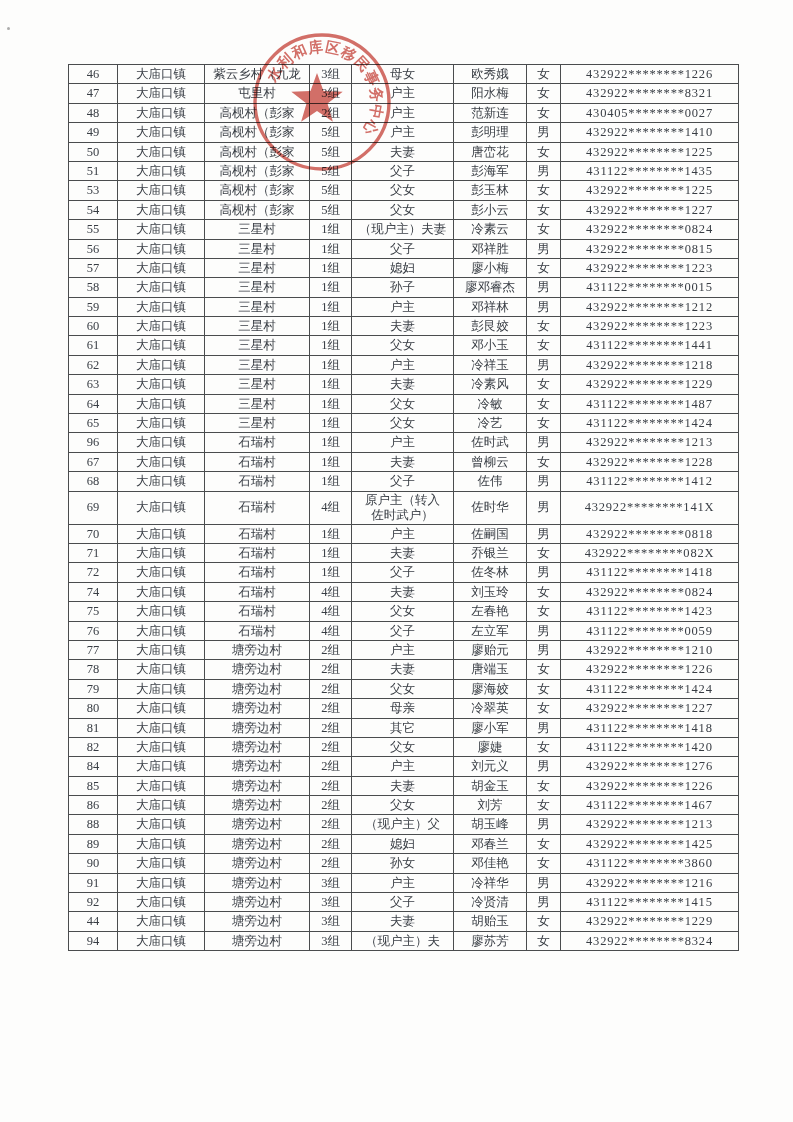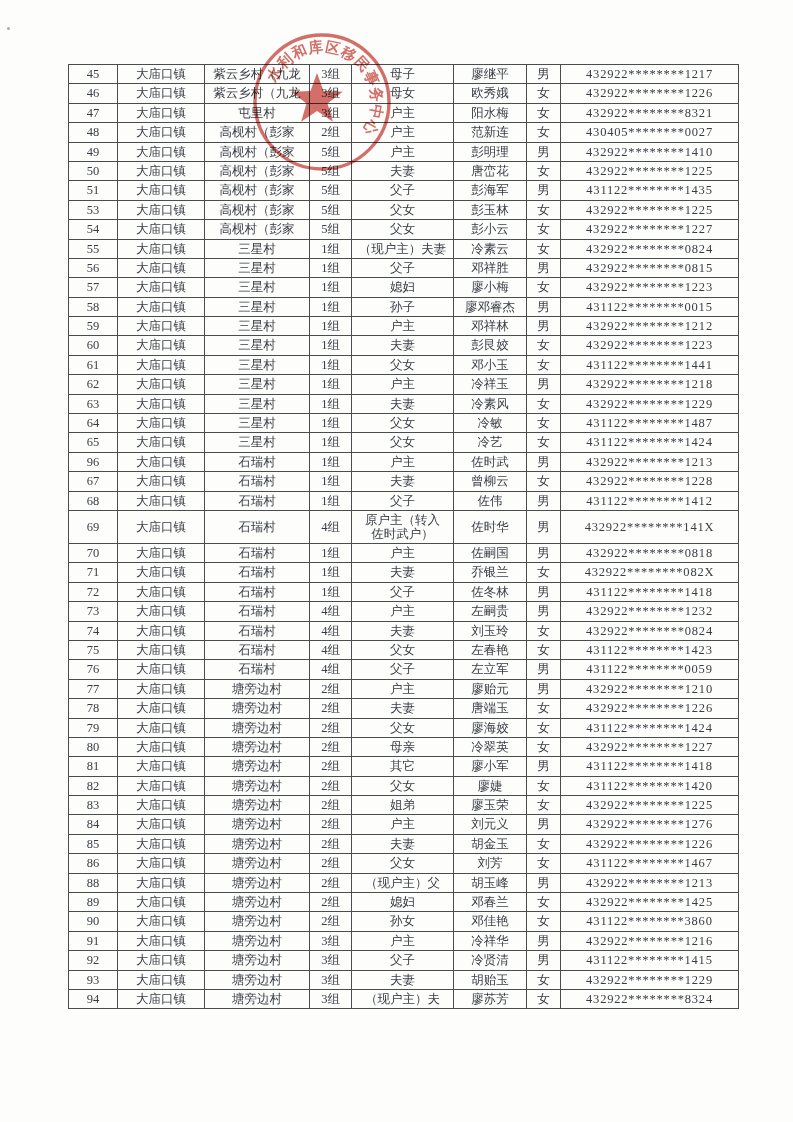--- a/index.html
+++ b/index.html
@@ -59,30 +59,20 @@
         <col style="width:87px">
         <col style="width:105px">
       <col style="width:42px">
         <col style="width:102px">
         <col style="width:73px">
       <col style="width:34px">
         <col style="width:178px">
     </colgroup>
     <tbody id="rows">
         <tr>
-          <td class="col-seq">45</td>
-          <td class="col-town">大庙口镇</td>
-          <td class="col-village">紫云乡村（九龙</td>
-          <td class="col-group">3组</td>
-          <td class="col-relation">母子</td>
-          <td class="col-name">廖继平</td>
-          <td class="col-gender">男</td>
-          <td class="col-id_number">432922********1217</td>
-        </tr>
-        <tr>
           <td class="col-seq">46</td>
           <td class="col-town">大庙口镇</td>
           <td class="col-village">紫云乡村（九龙</td>
           <td class="col-group">3组</td>
           <td class="col-relation">母女</td>
           <td class="col-name">欧秀娥</td>
           <td class="col-gender">女</td>
           <td class="col-id_number">432922********1226</td>
         </tr>
         <tr>
@@ -329,30 +319,20 @@
           <td class="col-seq">72</td>
           <td class="col-town">大庙口镇</td>
           <td class="col-village">石瑞村</td>
           <td class="col-group">1组</td>
           <td class="col-relation">父子</td>
           <td class="col-name">佐冬林</td>
           <td class="col-gender">男</td>
           <td class="col-id_number">431122********1418</td>
         </tr>
         <tr>
-          <td class="col-seq">73</td>
-          <td class="col-town">大庙口镇</td>
-          <td class="col-village">石瑞村</td>
-          <td class="col-group">4组</td>
-          <td class="col-relation">户主</td>
-          <td class="col-name">左嗣贵</td>
-          <td class="col-gender">男</td>
-          <td class="col-id_number">432922********1232</td>
-        </tr>
-        <tr>
           <td class="col-seq">74</td>
           <td class="col-town">大庙口镇</td>
           <td class="col-village">石瑞村</td>
           <td class="col-group">4组</td>
           <td class="col-relation">夫妻</td>
           <td class="col-name">刘玉玲</td>
           <td class="col-gender">女</td>
           <td class="col-id_number">432922********0824</td>
         </tr>
         <tr>
@@ -429,30 +409,20 @@
           <td class="col-seq">82</td>
           <td class="col-town">大庙口镇</td>
           <td class="col-village">塘旁边村</td>
           <td class="col-group">2组</td>
           <td class="col-relation">父女</td>
           <td class="col-name">廖婕</td>
           <td class="col-gender">女</td>
           <td class="col-id_number">431122********1420</td>
         </tr>
         <tr>
-          <td class="col-seq">83</td>
-          <td class="col-town">大庙口镇</td>
-          <td class="col-village">塘旁边村</td>
-          <td class="col-group">2组</td>
-          <td class="col-relation">姐弟</td>
-          <td class="col-name">廖玉荣</td>
-          <td class="col-gender">女</td>
-          <td class="col-id_number">432922********1225</td>
-        </tr>
-        <tr>
           <td class="col-seq">84</td>
           <td class="col-town">大庙口镇</td>
           <td class="col-village">塘旁边村</td>
           <td class="col-group">2组</td>
           <td class="col-relation">户主</td>
           <td class="col-name">刘元义</td>
           <td class="col-gender">男</td>
           <td class="col-id_number">432922********1276</td>
         </tr>
         <tr>
@@ -519,21 +489,21 @@
           <td class="col-seq">92</td>
           <td class="col-town">大庙口镇</td>
           <td class="col-village">塘旁边村</td>
           <td class="col-group">3组</td>
           <td class="col-relation">父子</td>
           <td class="col-name">冷贤清</td>
           <td class="col-gender">男</td>
           <td class="col-id_number">431122********1415</td>
         </tr>
         <tr>
-          <td class="col-seq">93</td>
+          <td class="col-seq">44</td>
           <td class="col-town">大庙口镇</td>
           <td class="col-village">塘旁边村</td>
           <td class="col-group">3组</td>
           <td class="col-relation">夫妻</td>
           <td class="col-name">胡贻玉</td>
           <td class="col-gender">女</td>
           <td class="col-id_number">432922********1229</td>
         </tr>
         <tr>
           <td class="col-seq">94</td>

